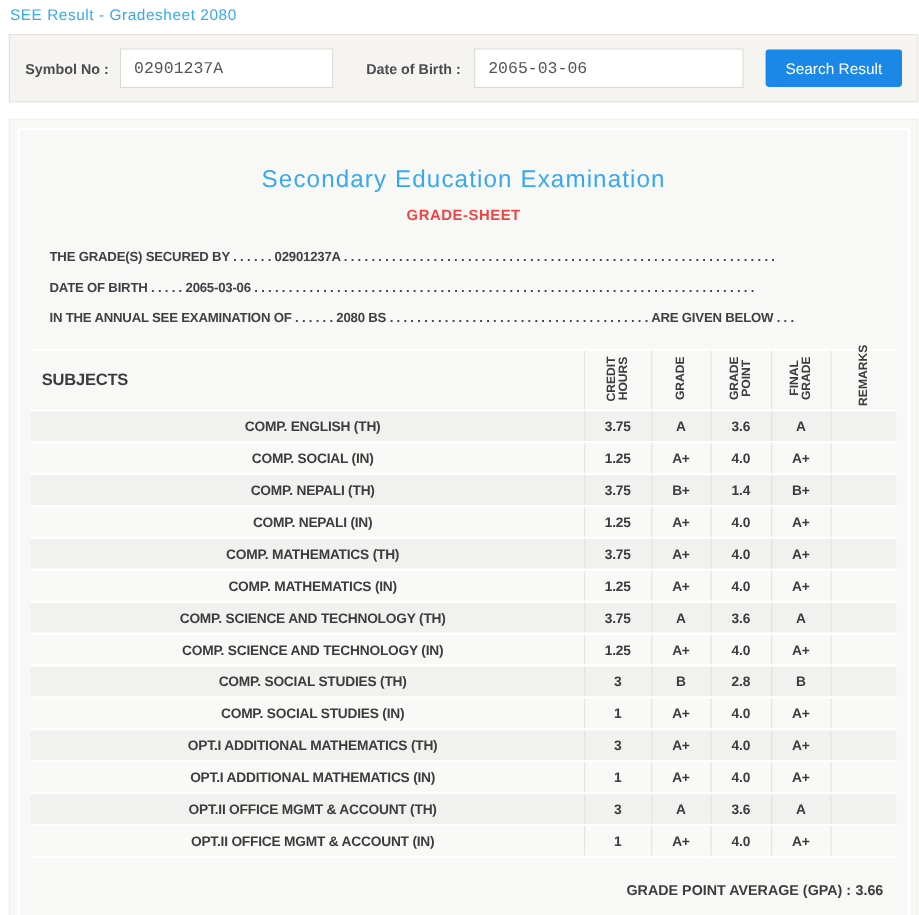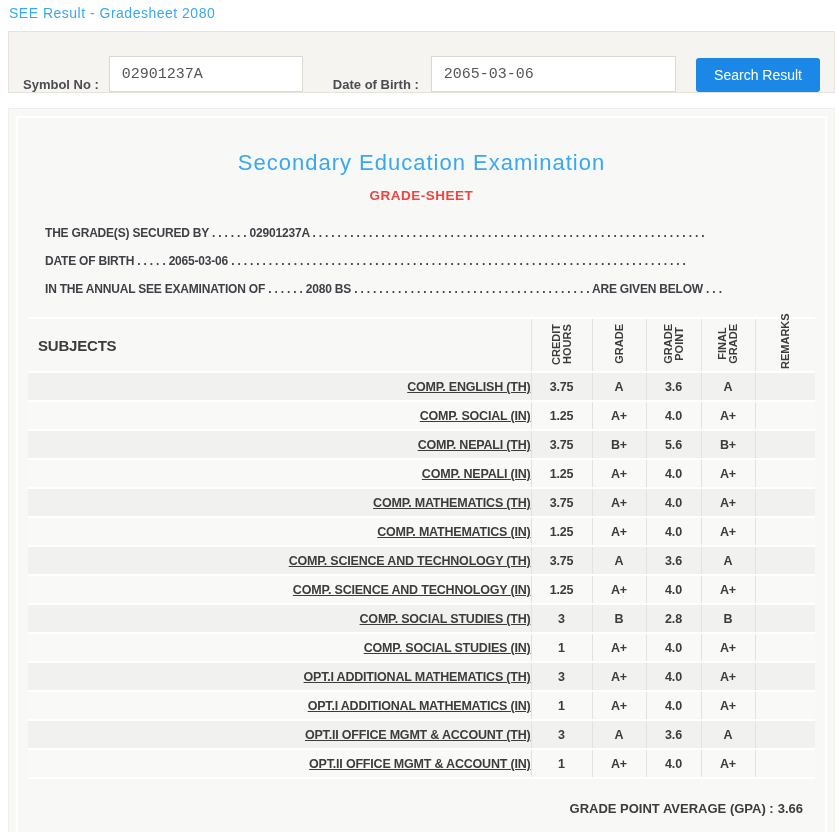--- a/index.html
+++ b/index.html
@@ -18,21 +18,21 @@
     color: #38a8ef;
   }
   
   .search-bar {
     margin-left: 8px;
     width: 827px;
     height: 62px;
     background: #f5f4f1;
     border: 1px solid #e6e3dd;
     display: flex;
-    align-items: flex-end;
+    align-items: center;
     padding: 0 14px;
     white-space: nowrap;
   }
   .search-bar label {
     font-size: 13px;
     font-weight: 700;
     color: #4a4c51;
   }
   .search-bar input {
     height: 36px;
@@ -137,21 +137,21 @@
     display: inline-block;
     max-height: 50px;
     white-space: pre-line;
   }
   .grade-table tbody td {
     height: 29px;
     border-bottom: 2px solid #ffffff;
   }
   .grade-table tbody tr:nth-child(odd)  { background: #f1f1ef; }
   .grade-table tbody tr:nth-child(even) { background: #f9f9f7; }
-  td.subject-cell { text-align: right; padding-left: 10px; text-decoration: underline; }
+  td.subject-cell { text-align: center; padding-left: 10px; }
   td.val { text-align: center; }
   .colsep { border-left: 1px solid #e2e2df; }
   
   .gpa-row {
     margin: 0;
     padding: 22px 12px 24px 0;
     text-align: right;
     font-size: 13px;
     font-weight: 700;
     color: #3c3c3c;
@@ -220,21 +220,21 @@
         <td class="val colsep">1.25</td>
         <td class="val colsep">A+</td>
         <td class="val colsep">4.0</td>
         <td class="val colsep">A+</td>
         <td class="val colsep"></td>
       </tr>
           <tr>
         <td class="subject-cell">COMP. NEPALI (TH)</td>
         <td class="val colsep">3.75</td>
         <td class="val colsep">B+</td>
-        <td class="val colsep">5.6</td>
+        <td class="val colsep">1.4</td>
         <td class="val colsep">B+</td>
         <td class="val colsep"></td>
       </tr>
           <tr>
         <td class="subject-cell">COMP. NEPALI (IN)</td>
         <td class="val colsep">1.25</td>
         <td class="val colsep">A+</td>
         <td class="val colsep">4.0</td>
         <td class="val colsep">A+</td>
         <td class="val colsep"></td>

